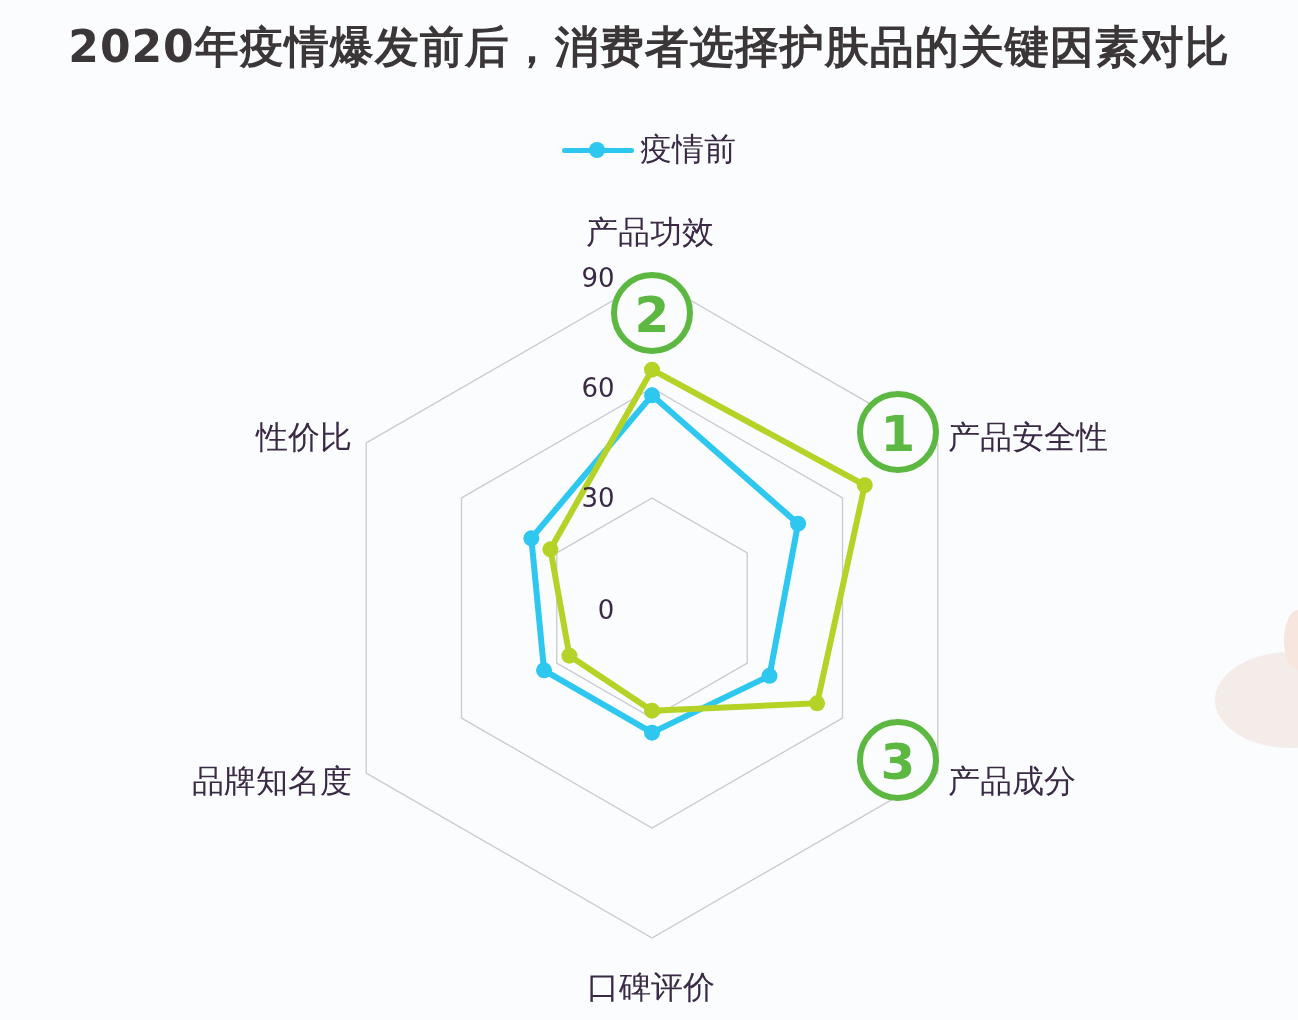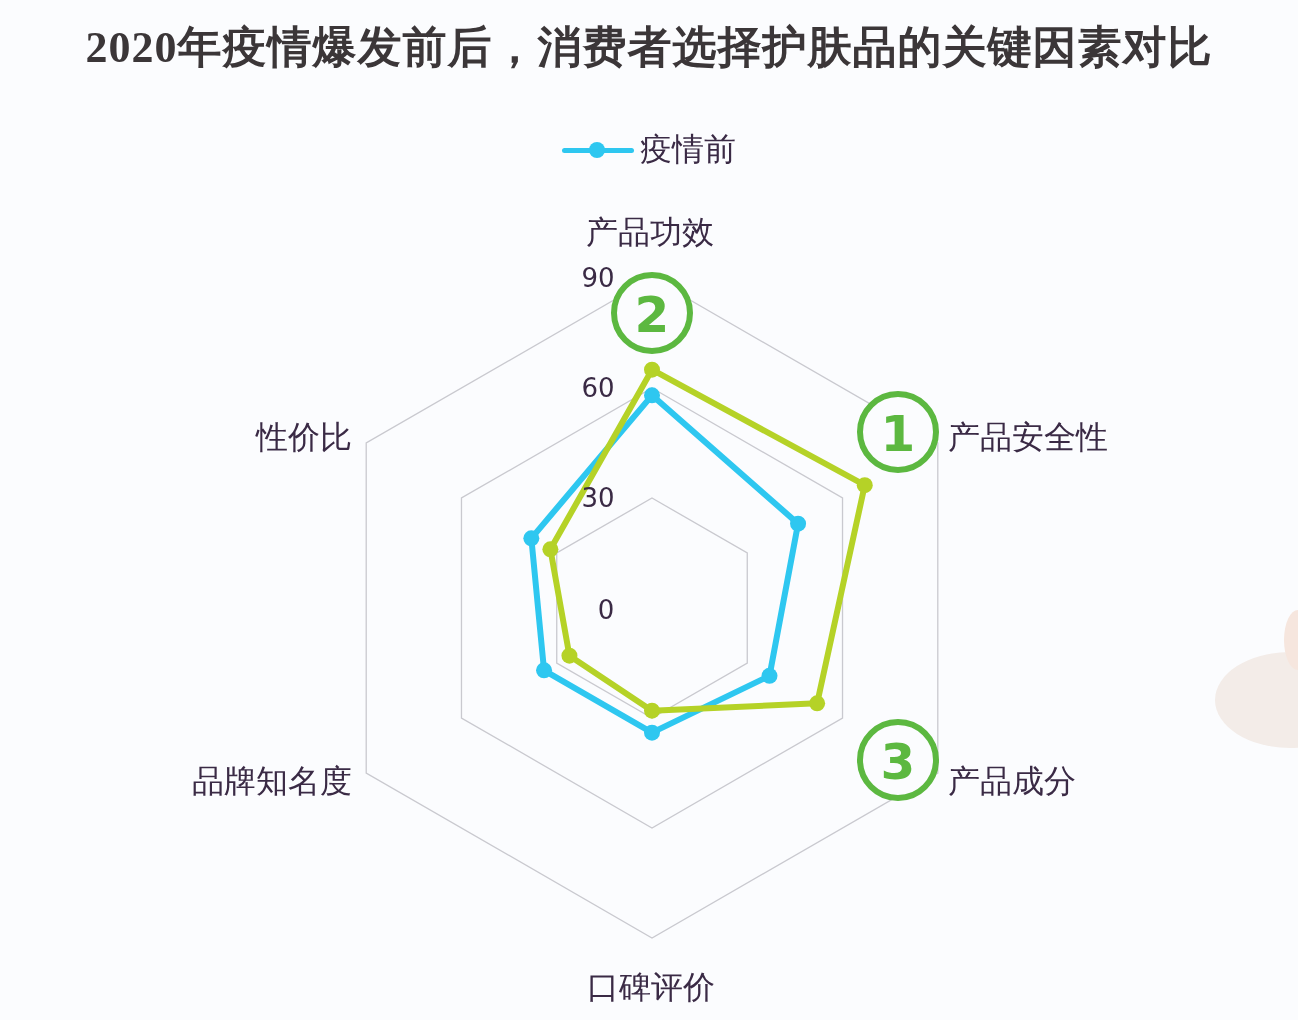--- a/index.html
+++ b/index.html
@@ -5,21 +5,20 @@
   html, body { margin:0; padding:0; }
   body {
     width:1298px; height:1020px; overflow:hidden; position:relative;
     background:#fbfcfe;
     font-family:"DejaVu Sans","Liberation Sans",sans-serif;
   }
   .title {
     position:absolute; left:0; top:18px; width:1298px; text-align:center;
     font-size:44px; font-weight:bold; color:#3b3638; letter-spacing:1px;
     white-space:nowrap;
-    font-family:Liberation Serif, serif;
   }
   .legend {
     position:absolute; top:128px; left:0; width:1298px;
     display:flex; justify-content:center; gap:34px; align-items:center;
   }
   .legend-item { display:flex; align-items:center; gap:6px; cursor:pointer; }
   .legend-swatch { position:relative; width:72px; height:8px; }
   .legend-swatch .line { position:absolute; left:0; top:2px; width:72px; height:5px; border-radius:3px; }
   .legend-swatch .dot { position:absolute; left:27px; top:-4px; width:16px; height:16px; border-radius:50%; }
   .legend-label { font-size:32px; color:#3a2a45; }

